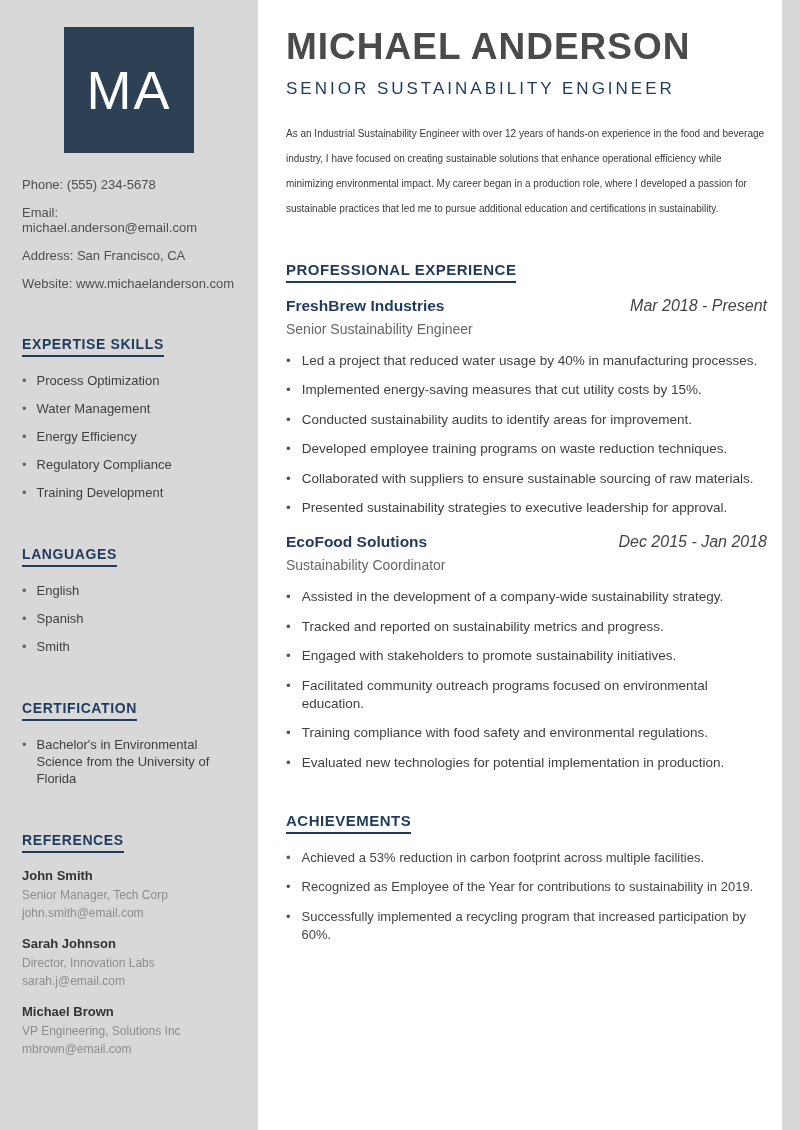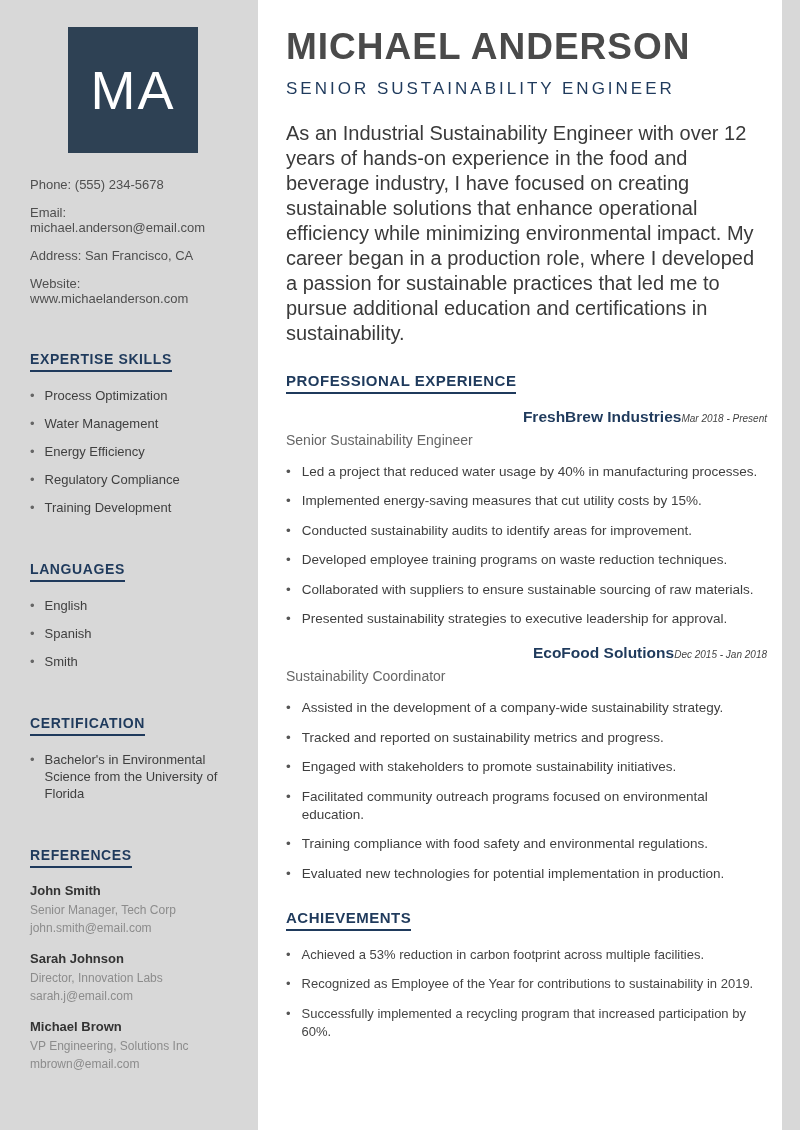--- a/index.html
+++ b/index.html
@@ -1,48 +1,48 @@
 <!DOCTYPE html>
 <html><head>
 <meta charset="utf-8">
 <style>
   * { margin:0; padding:0; box-sizing:border-box; }
   html,body { background:#c9c9c9; font-family:"Liberation Sans", sans-serif; }
   .page { width:800px; height:1130px; background:#ffffff; display:flex; position:relative; overflow:hidden; }
   .right-strip { position:absolute; top:0; right:0; width:18px; height:100%; background:#d8d8d8; }
 
   
-  .sidebar { width:258px; min-width:258px; background:#d8d8d8; padding:27px 22px 20px 30px; height:100%; }
+  .sidebar { width:258px; min-width:258px; background:#d8d8d8; padding:27px 22px 20px 22px; height:100%; }
   .avatar { width:130px; height:126px; background:#2e4154; margin:0 auto; display:flex; align-items:center; justify-content:center; }
   .avatar-initials { color:#ffffff; font-size:54px; letter-spacing:2px; font-weight:400; }
   .contact { margin-top:24px; }
   .contact p { font-size:13px; color:#4f4f4f; margin-bottom:13px; }
   .side-section { margin-top:44px; }
   .side-heading { display:inline-block; color:#1f3a5c; font-size:14px; font-weight:bold; letter-spacing:0.6px;
                   border-bottom:2px solid #1f3a5c; padding-bottom:3px; margin-bottom:15px; }
   .side-list li { display:flex; font-size:13px; color:#3f3f3f; margin-bottom:11px; line-height:17px; }
   .side-list li::before { content:"\2022"; color:#666; margin-right:10px; }
   .side-list { list-style:none; }
   .ref { margin-bottom:16px; }
   .ref-name { font-size:13px; font-weight:bold; color:#333333; margin-bottom:5px; }
   .ref-title, .ref-email { font-size:12px; color:#8c8c8c; margin-bottom:4px; }
 
   
   .main { flex:1; padding:26px 33px 20px 28px; }
   .name { font-size:37px; font-weight:bold; color:#4a4a4a; letter-spacing:1px; line-height:1.15; }
   .job-title-top { margin-top:10px; font-size:17px; color:#1f3a5c; letter-spacing:3px; font-weight:500; }
-  .summary { margin-top:22px; font-size:20px; line-height:25px; color:#3a3a3a; }
+  .summary { margin-top:22px; font-size:10px; line-height:25px; color:#3a3a3a; }
   .main-heading { display:inline-block; color:#1f3a5c; font-size:15px; font-weight:bold; letter-spacing:0.5px;
                   border-bottom:2px solid #1f3a5c; padding-bottom:3px; }
-  .main-section { margin-top:26px; }
+  .main-section { margin-top:40px; }
   .job { margin-top:16px; }
   .job:first-of-type { margin-top:14px; }
-  .job-header { display:flex; justify-content:flex-end; align-items:baseline; }
+  .job-header { display:flex; justify-content:space-between; align-items:baseline; }
   .company { color:#1f3a5c; font-size:15.5px; font-weight:bold; }
-  .dates { font-style:italic; font-size:10px; color:#444444; }
+  .dates { font-style:italic; font-size:16px; color:#444444; }
   .role { font-size:14px; color:#666666; margin-top:6px; }
   .bullets { list-style:none; margin-top:15px; }
   .bullets li { display:flex; font-size:13.5px; color:#3f3f3f; margin-bottom:11.5px; line-height:18px; }
   .bullets li::before { content:"\2022"; color:#555; margin-right:11px; }
   .ach-bullets li { font-size:13px; color:#454545; }
 </style>
 </head>
 <body>
 
 <div class="page">

